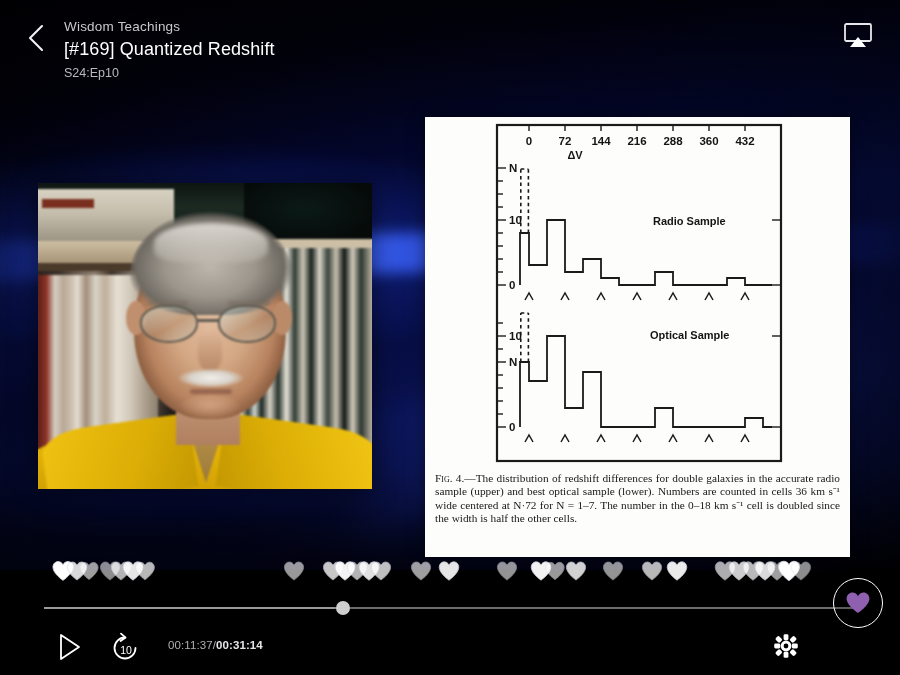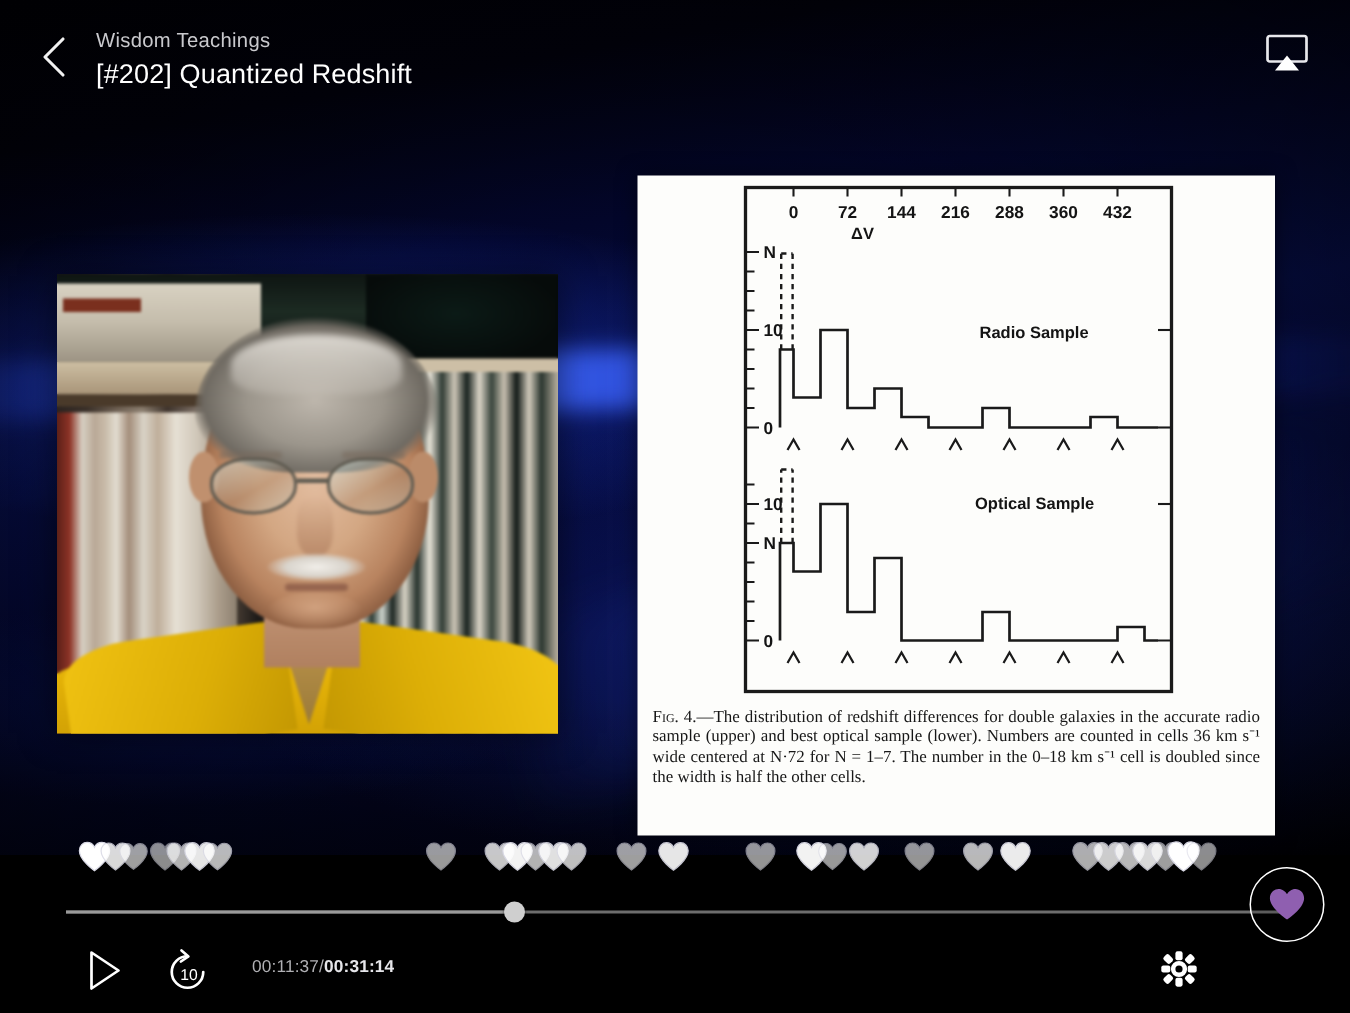--- a/index.html
+++ b/index.html
@@ -170,21 +170,22 @@
   </div>
 
   <div class="topbar">
     <div class="back-chevron">
       <svg width="32" height="36" viewBox="0 0 32 36">
         <path d="M22 6 L10 18 L22 30" fill="none" stroke="#f2f2f2" stroke-width="2.1" stroke-linecap="round" stroke-linejoin="round"></path>
       </svg>
     </div>
     <div class="titles">
       <div class="series-name">Wisdom Teachings</div>
-      <div class="ep-title">[#202] Quantized Redshift</div>
+      <div class="ep-title">[#169] Quantized Redshift</div>
+      <div class="ep-meta">S24:Ep10</div>
     </div>
     <div class="airplay">
       <svg width="40" height="32" viewBox="0 0 40 32">
         <rect x="7" y="4" width="26" height="17" rx="1.5" fill="none" stroke="#e8e8ec" stroke-width="1.8"></rect>
         <path d="M20 17 L28 27 L12 27 Z" fill="#ffffff"></path>
       </svg>
     </div>
   </div>
 
   <div class="speaker-frame">

